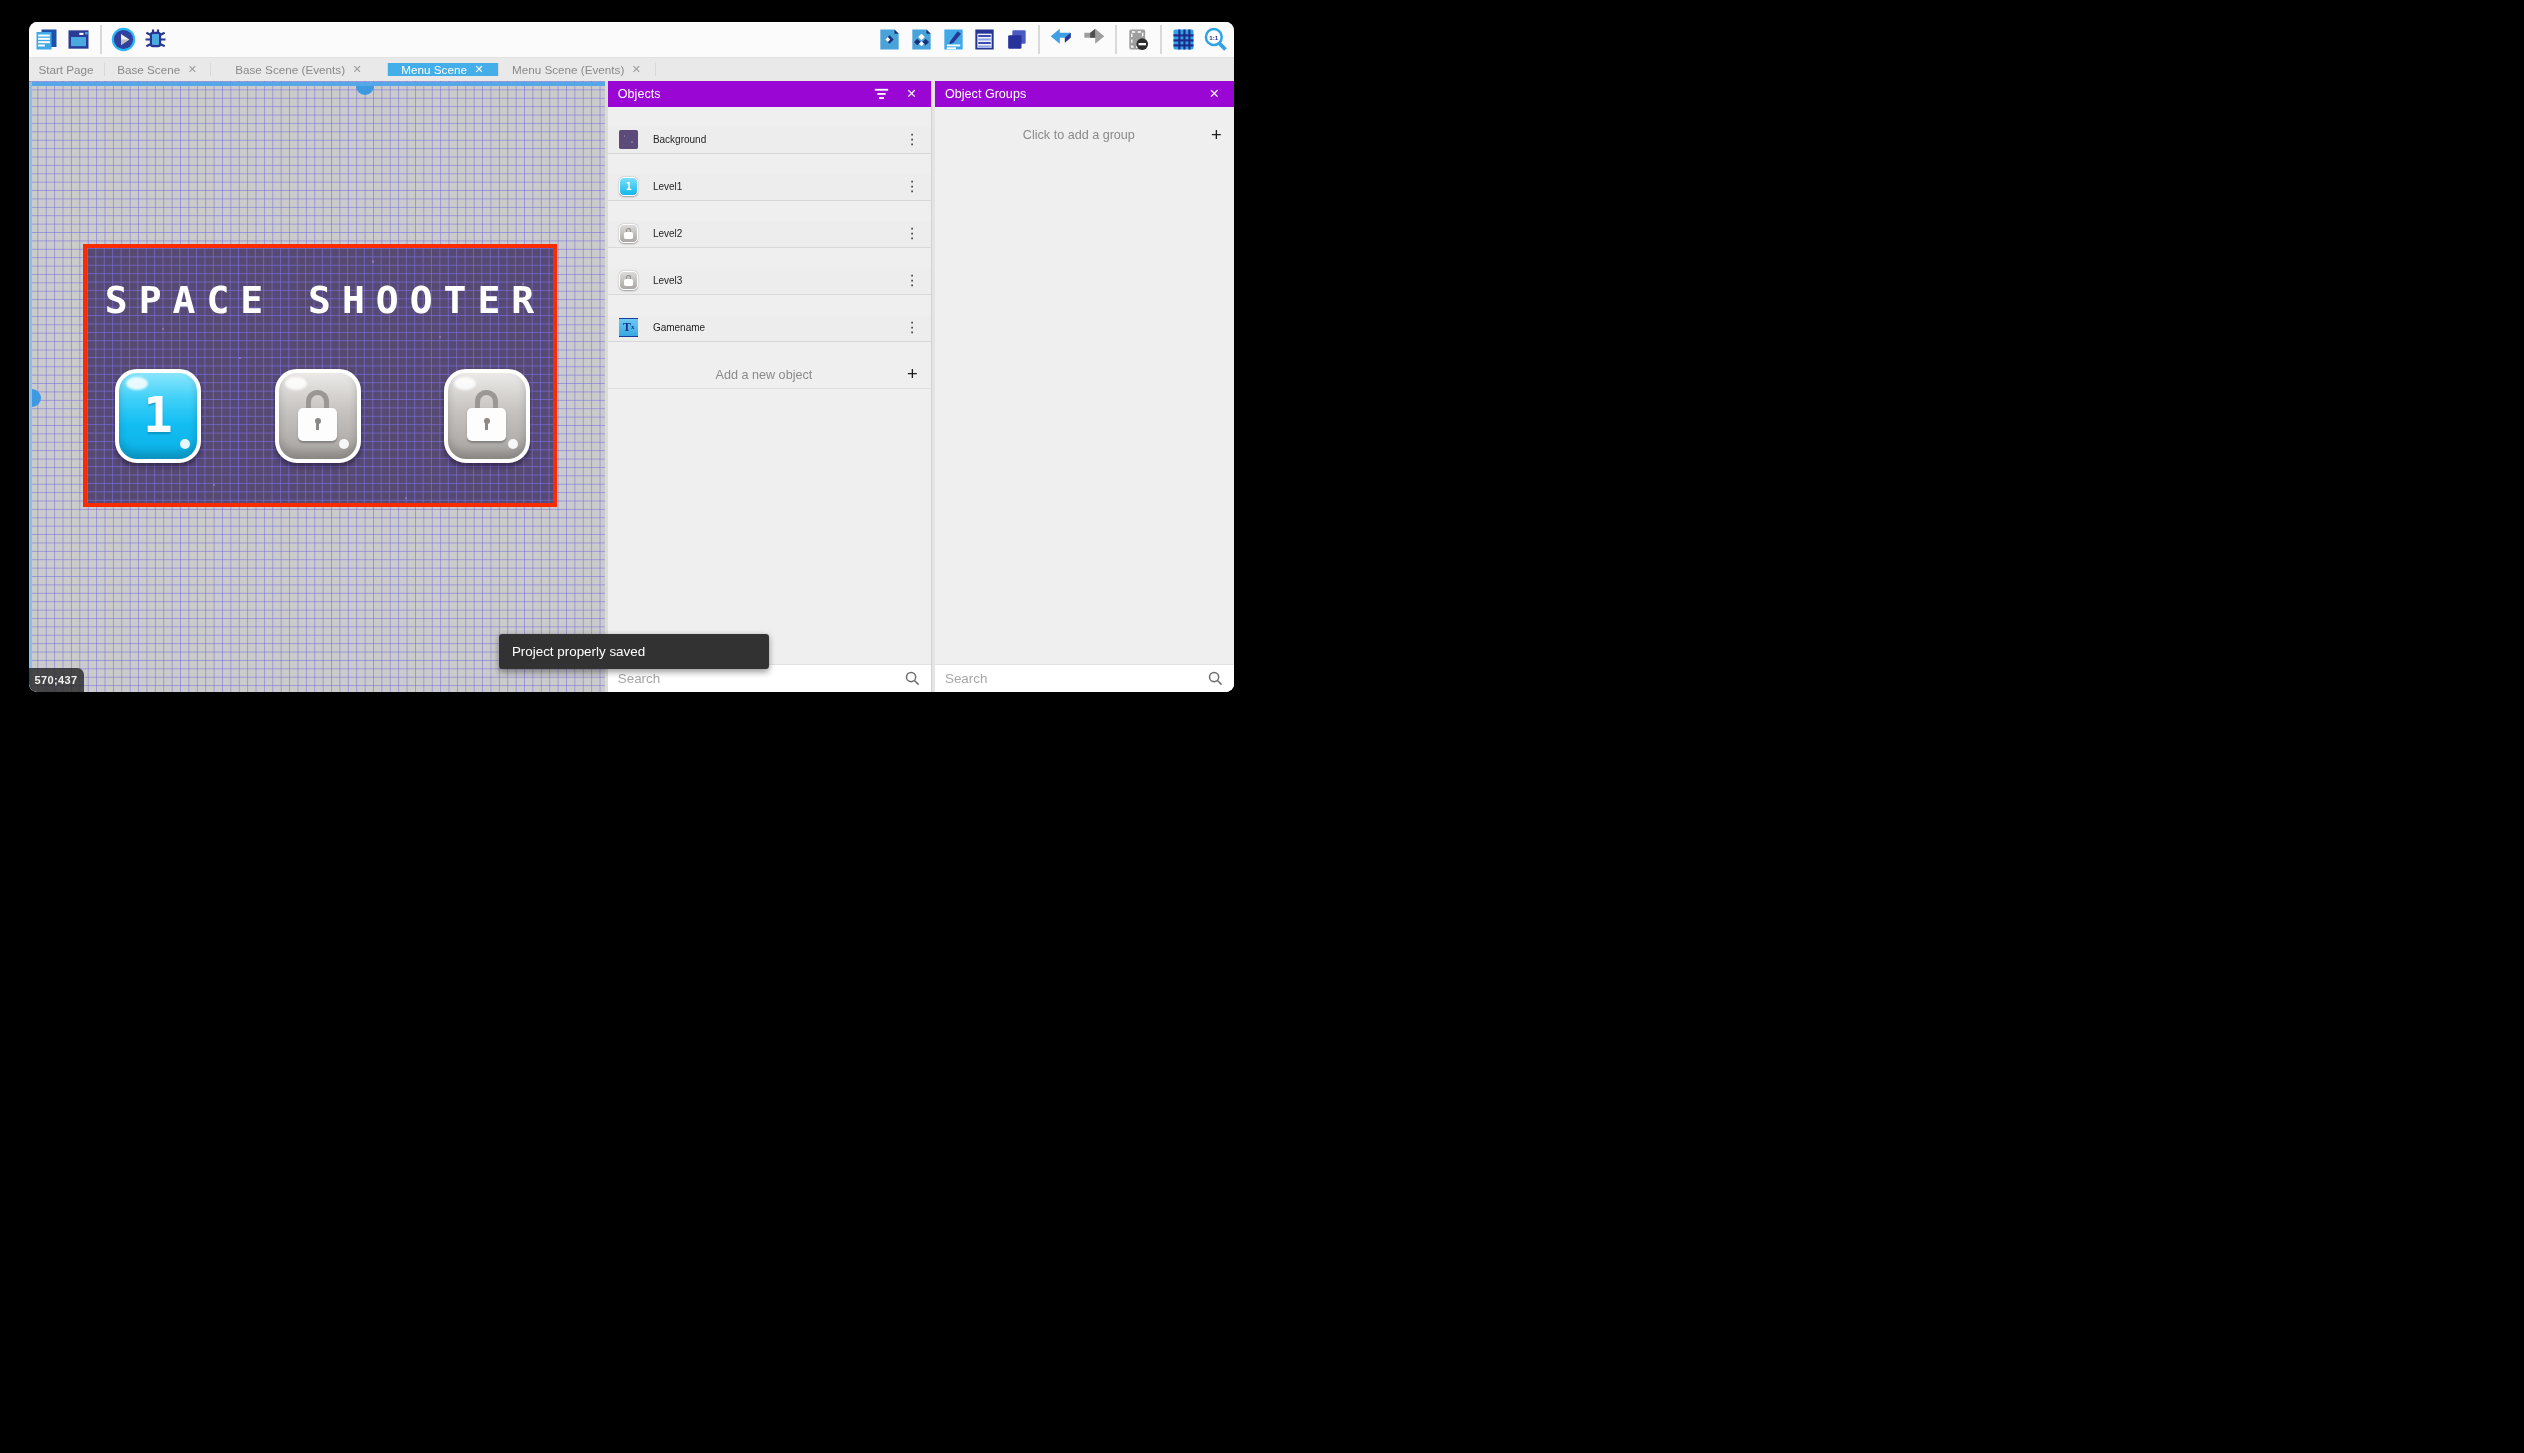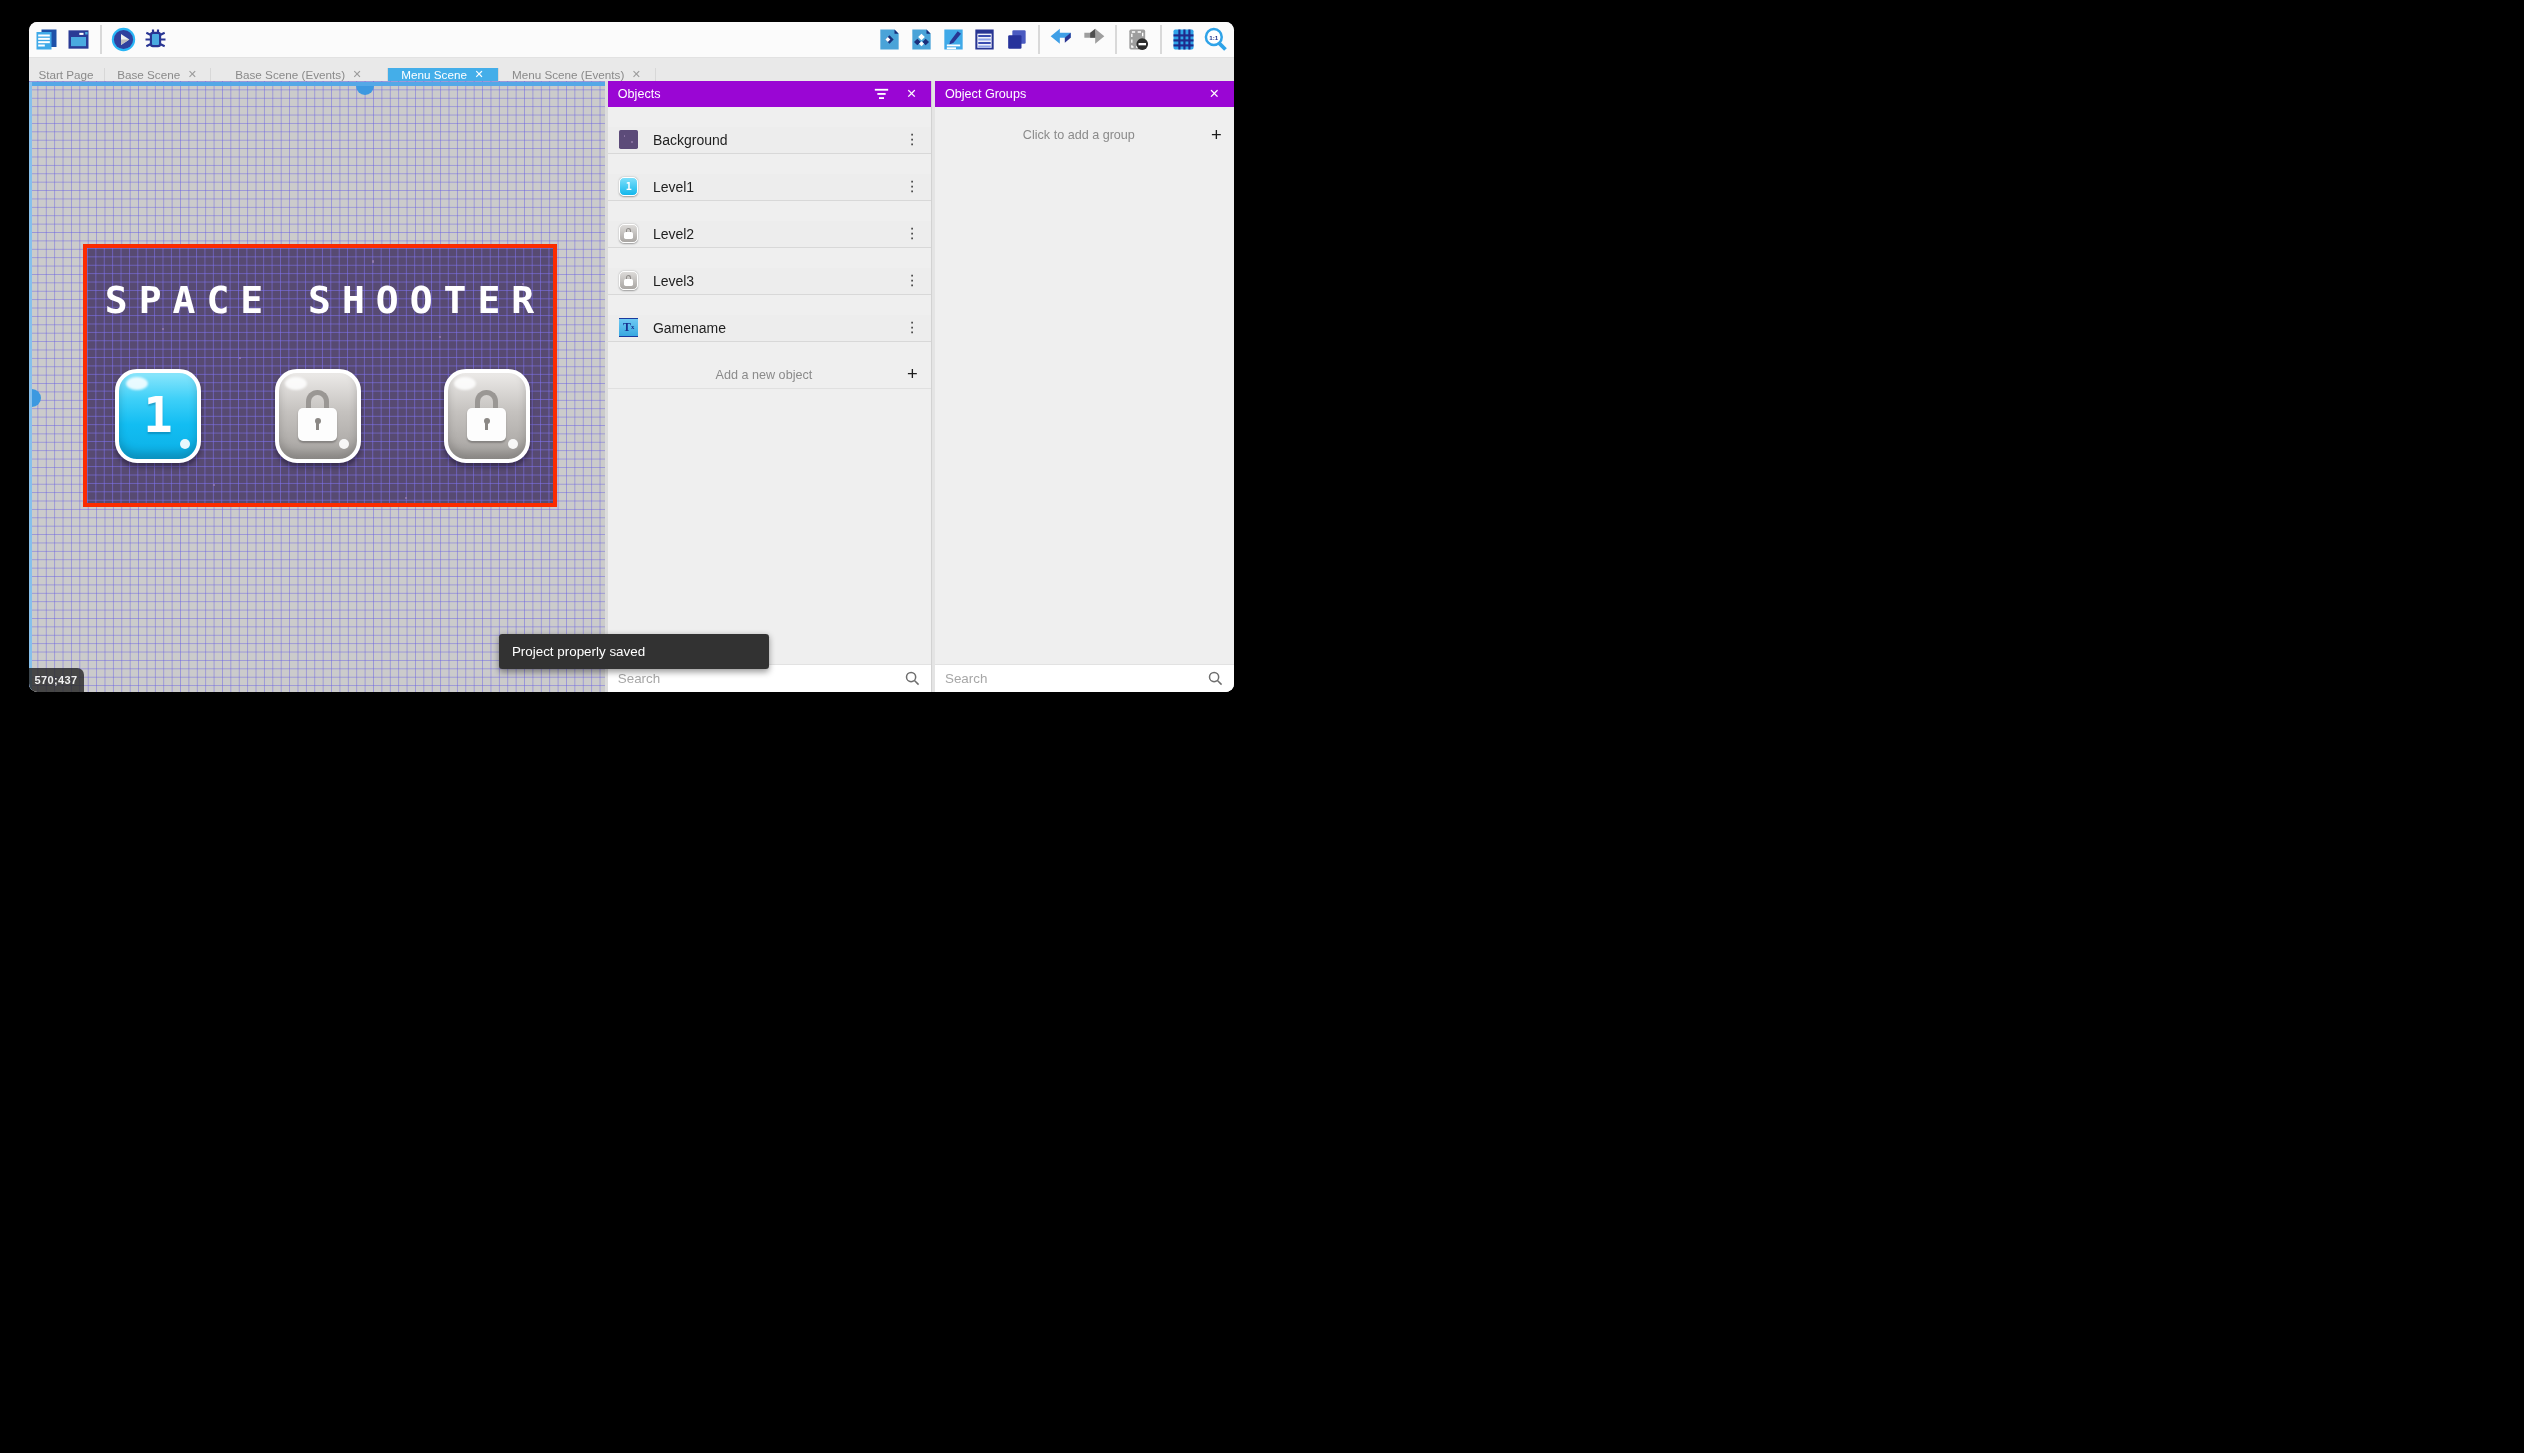--- a/index.html
+++ b/index.html
@@ -19,21 +19,21 @@
 
   
   .toolbar { height:36px; flex:0 0 36px; background:#fbfbfb; border-bottom:0.8px solid #e2e2e2;
              display:flex; align-items:center; padding:0 5.9px; }
   .tb-group { display:flex; align-items:center; gap:6.7px; }
   .tb-right { margin-left:auto; }
   .tb-icon { width:25px; height:25px; display:flex; align-items:center; justify-content:center; cursor:pointer; }
   .tb-sep { width:1.7px; height:28.5px; background:#d9d9d9; margin:0 2.5px; }
 
   
-  .tabbar { height:22.6px; flex:0 0 22.6px; background:#e9e9e9; display:flex; align-items:flex-end; }
+  .tabbar { height:22.6px; flex:0 0 22.6px; background:#e9e9e9; display:flex; align-items:center; }
   .tab { display:flex; align-items:center; justify-content:center; gap:7.5px; font-size:11.7px;
          color:#8a8a8a; border-right:0.8px solid #d8d8d8; cursor:pointer; white-space:nowrap; }
   .tab .tab-x { font-size:11px; color:#9b9b9b; }
   .tab.active { background:#44aee9; color:#fff; }
   .tab.active .tab-x { color:#fff; }
 
   
   .content { flex:1; display:flex; min-height:0; }
   .v-divider { width:3.3px; background:#dcdcdc; }
   .v-divider2 { width:4.2px; background:#e4e4e4; border-left:0.8px solid #d2d2d2; }
@@ -96,21 +96,21 @@
   .panel-objects { width:323px; flex:0 0 323px;gap:20px; }
   .panel-groups { flex:1; }
   .panel-header { height:26px; flex:0 0 26px; background:#9a06d4; color:#fff; display:flex;
                   align-items:center; padding:0 10px; font-size:12.6px; }
   .panel-header .ph-title { flex:1; }
   .ph-icon { width:18.4px; height:18.4px; display:flex; align-items:center; justify-content:center;
              color:#fff; cursor:pointer; margin-left:11.7px; }
   .obj-row { height:27px; flex:0 0 27px; background:#ededed; border-bottom:0.8px solid #d8d8d8;
              display:flex; align-items:center; padding:0 10px; cursor:pointer; }
   .obj-thumb { width:18.4px; height:18.4px; margin-left:1.7px; margin-right:15px; flex:0 0 18.4px; position:relative; }
-  .obj-label { flex:1; font-size:14px; color:#1f1f1f; }
+  .obj-label { flex:1; font-size:10px; color:#1f1f1f; }
   .dots { color:#2d2d2d; font-size:14.2px; line-height:1; cursor:pointer; padding:0 1.7px; }
   .thumb-bg { background:#5c4b79; border-radius:1.7px; }
   .thumb-bg i { position:absolute; width:1.7px; height:1.7px; background:#8f76a6; border-radius:0.8px; }
   .thumb-btn { border-radius:5px; border:1.7px solid #fff; box-shadow:0 0.8px 1.7px rgba(0,0,0,.35);
                display:flex; align-items:center; justify-content:center; }
   .thumb-l1 { background:linear-gradient(#7ddffa,#12b7ec); color:#fff;
               font-family:"DejaVu Sans Mono", monospace; font-weight:bold; font-size:10px; }
   .thumb-lock { background:linear-gradient(#dddbd9,#a9a6a3); }
   .mini-lock { position:relative; width:8.4px; height:11px; }
   .mini-shackle { position:absolute; left:1.7px; top:0; width:5px; height:5px; border:1.7px solid #8f8c89;

